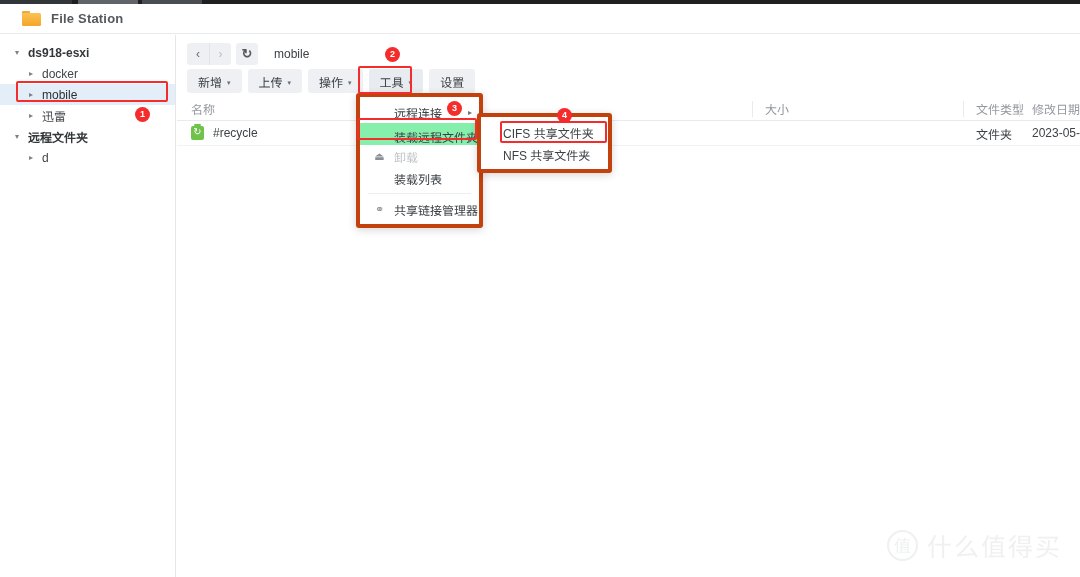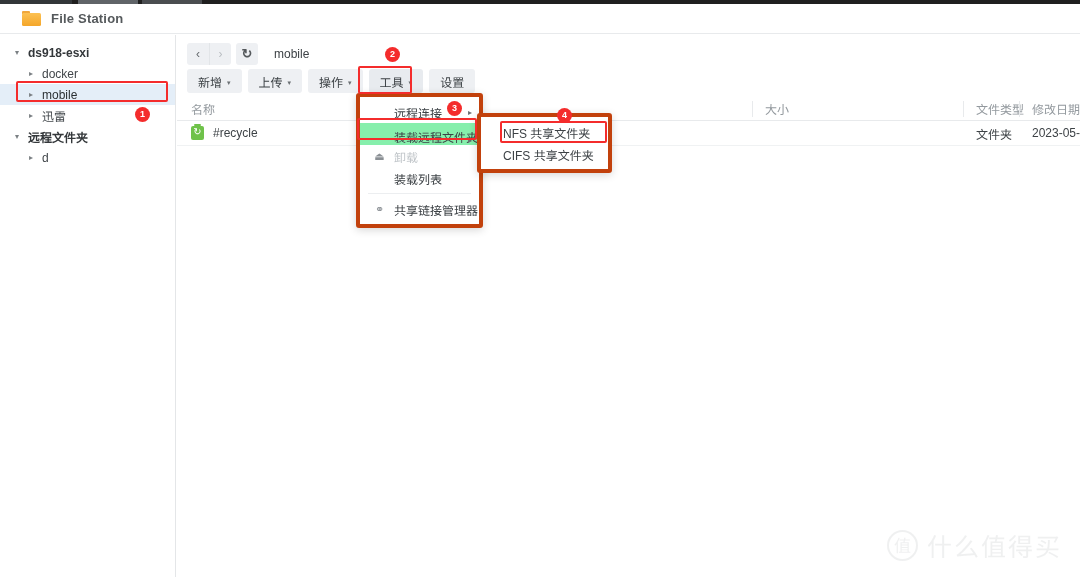--- a/index.html
+++ b/index.html
@@ -465,24 +465,24 @@
       </div>
       <div class="menu-sep"></div>
       <div class="menu-item">
         <span class="m-icon">⚭</span>
         <span>共享链接管理器</span>
       </div>
     </div>
 
   <div class="menu" id="remote-submenu">
       <div class="menu-item">
+        <span>CIFS 共享文件夹</span>
+      </div>
+      <div class="menu-item">
         <span>NFS 共享文件夹</span>
-      </div>
-      <div class="menu-item">
-        <span>CIFS 共享文件夹</span>
       </div>
     </div>
 
   <div id="anno-layer">
       <div class="anno-box" style="left: 16px; top: 81px; width: 152px; height: 21px; border-color: rgb(244, 44, 44);"></div>
       <div class="anno-box" style="left: 358px; top: 66px; width: 54px; height: 28px; border-color: rgb(244, 44, 44);"></div>
       <div class="anno-box" style="left: 357px; top: 118px; width: 120px; height: 22px; border-color: rgb(244, 44, 44);"></div>
       <div class="anno-box" style="left: 500px; top: 121px; width: 107px; height: 22px; border-color: rgb(244, 44, 44);"></div>
       <div class="badge" style="left: 135px; top: 107px; background: rgb(244, 44, 44);">1</div>
       <div class="badge" style="left: 385px; top: 47px; background: rgb(244, 44, 44);">2</div>

